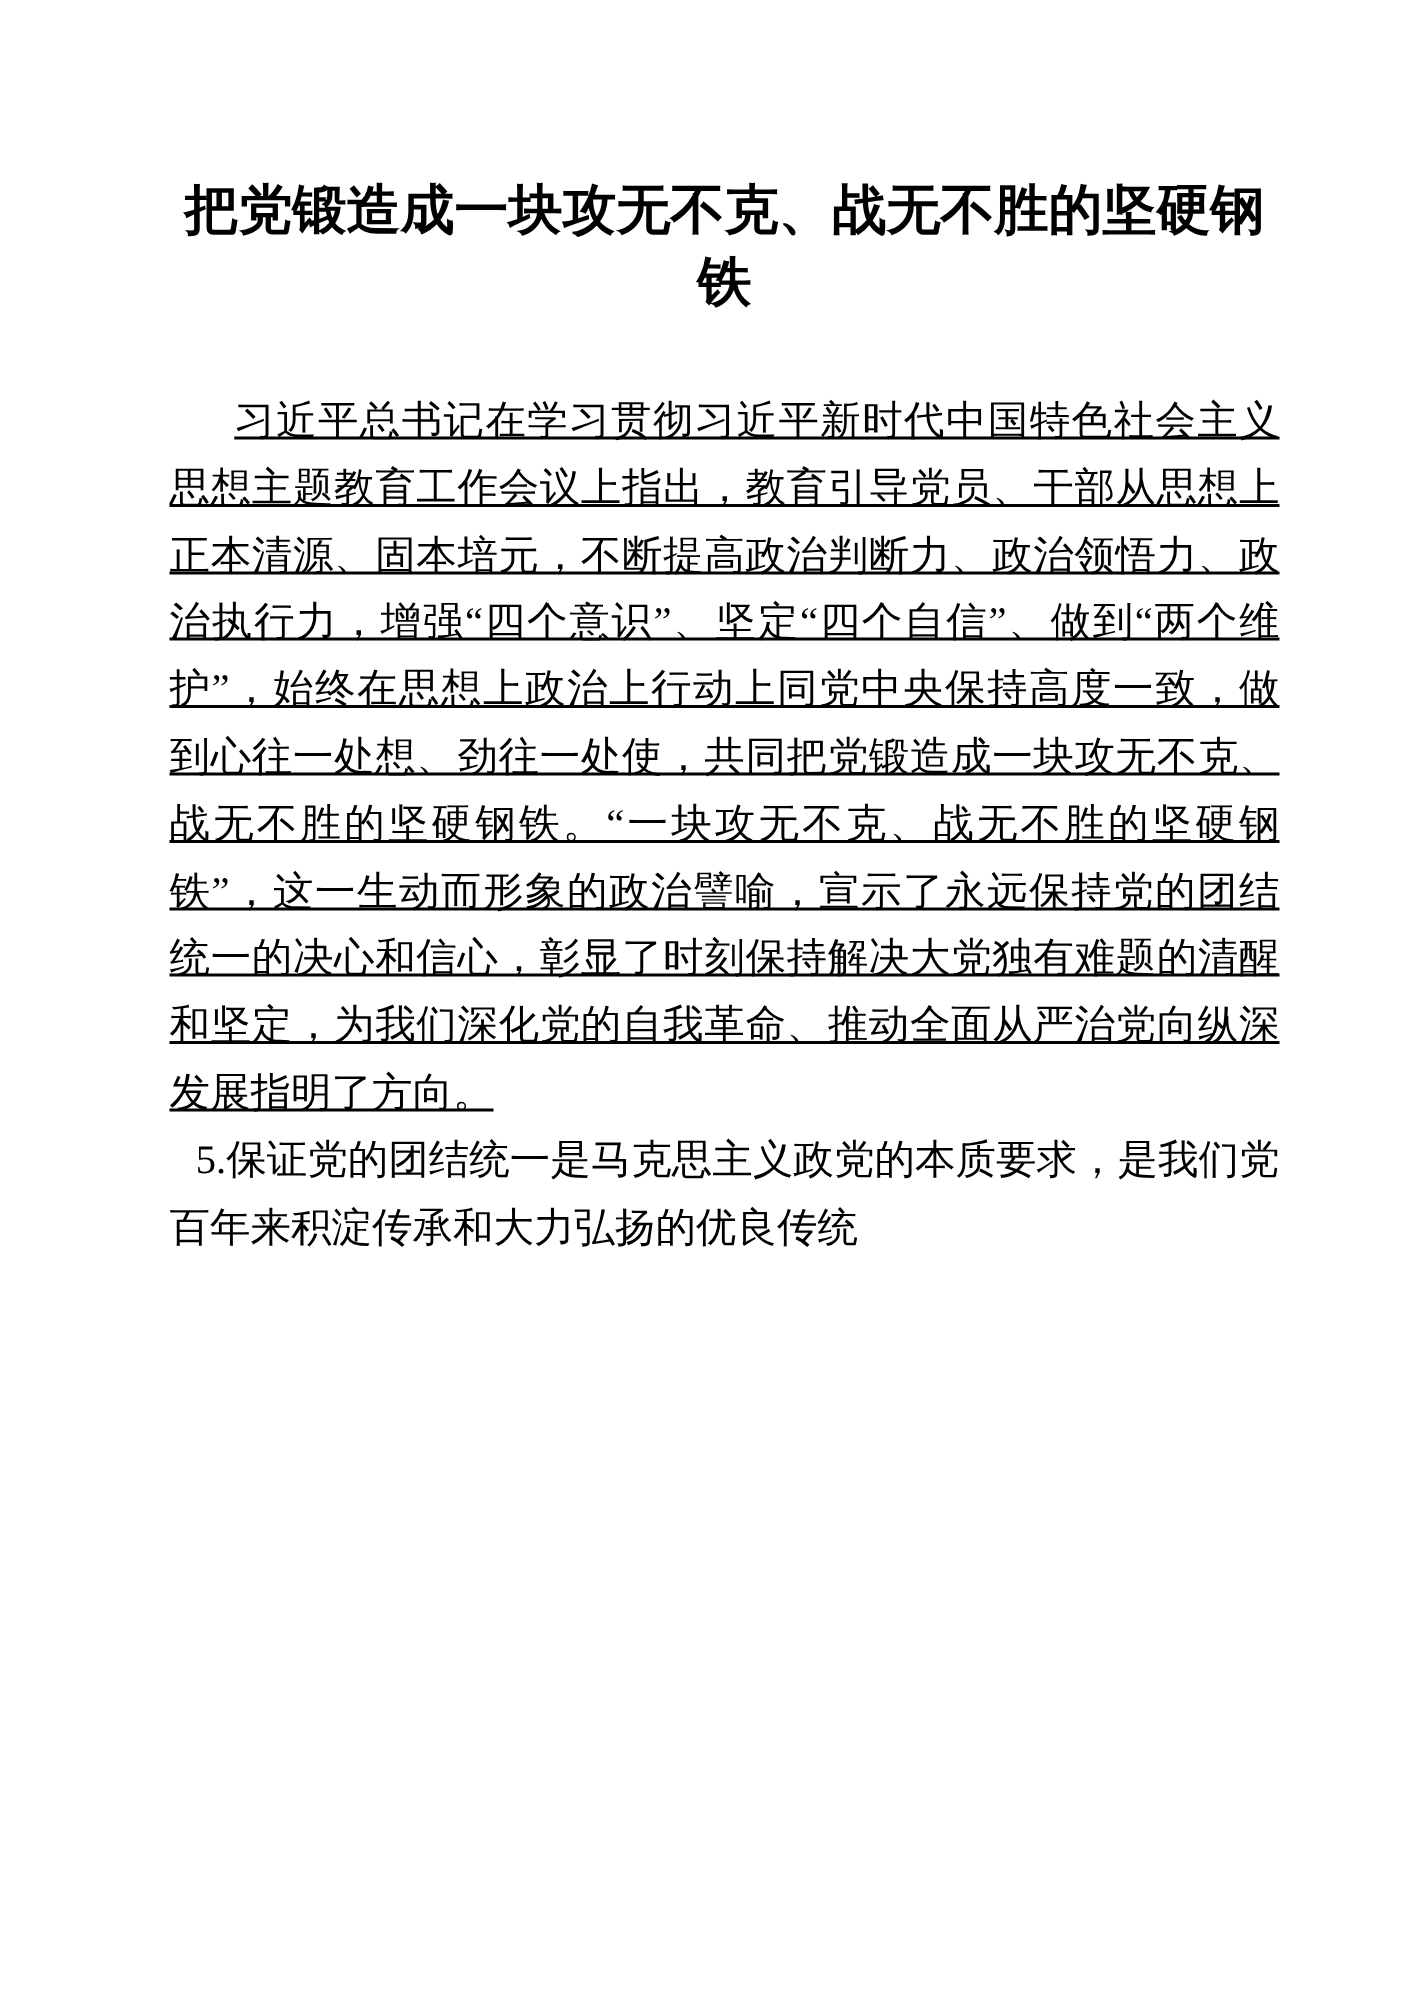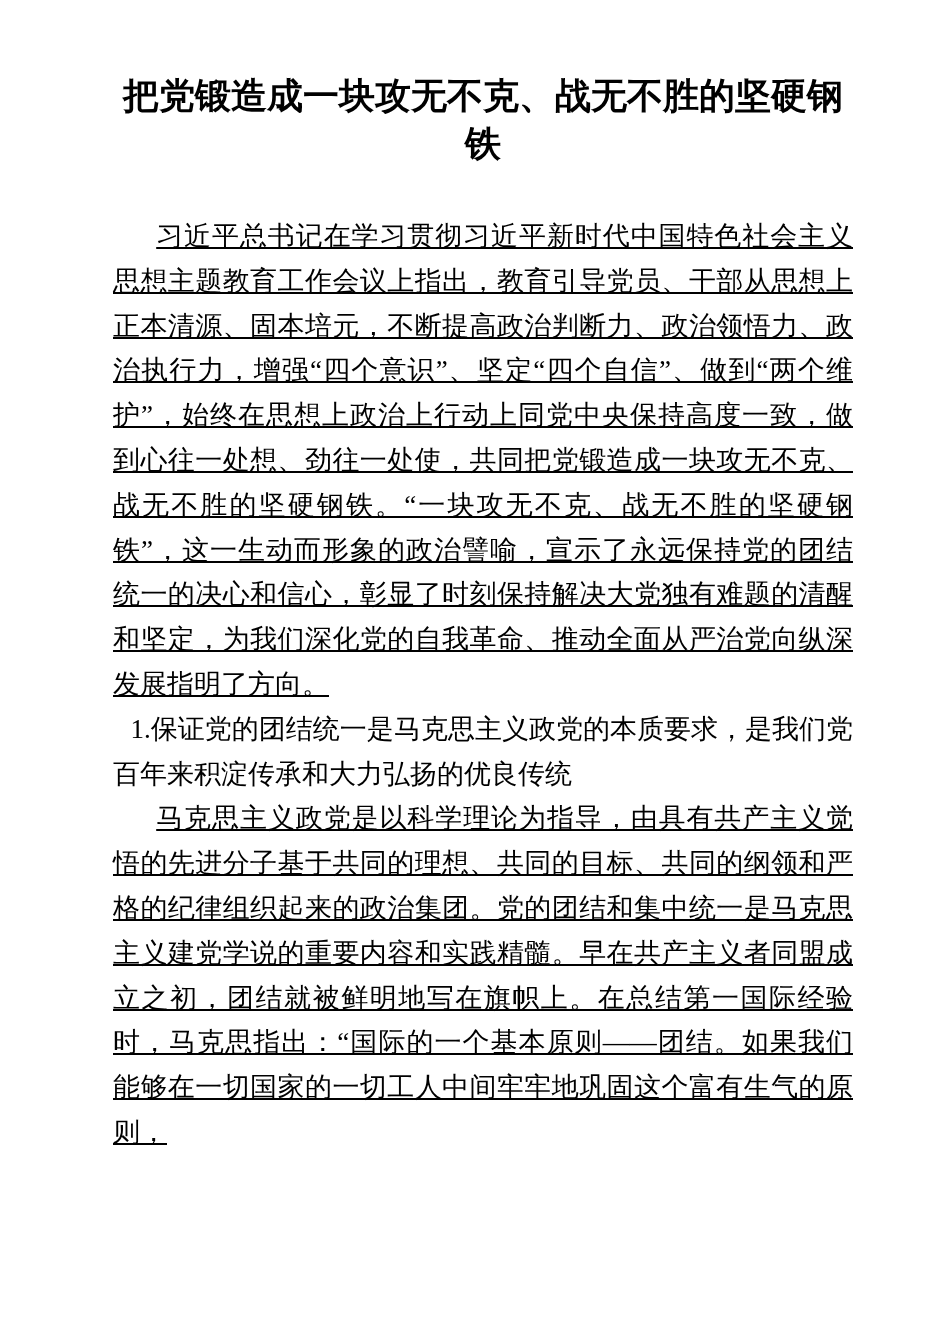--- a/index.html
+++ b/index.html
@@ -16,21 +16,21 @@
     color: #000000;
     font-family: "Liberation Serif", "DejaVu Serif", serif;
     overflow: hidden;
   }
   .content {
     margin-left: 113px;
     width: 740px;
   }
   .doc-title {
     margin: 0;
-    padding-top: 72px;
+    padding-top: 116px;
     font-size: 36px;
     line-height: 48px;
     font-weight: bold;
     text-align: center;
     letter-spacing: 0;
   }
   .doc-body {
     margin-top: 46px;
   }
   .doc-body p {
@@ -50,17 +50,16 @@
   }
 </style>
 </head>
 <body>
 
 <div class="page">
   <div class="content">
     <h1 class="doc-title">把党锻造成一块攻无不克、战无不胜的坚硬钢铁</h1>
     <div class="doc-body">
       <p class="para">习近平总书记在学习贯彻习近平新时代中国特色社会主义思想主题教育工作会议上指出，教育引导党员、干部从思想上正本清源、固本培元，不断提高政治判断力、政治领悟力、政治执行力，增强“四个意识”、坚定“四个自信”、做到“两个维护”，始终在思想上政治上行动上同党中央保持高度一致，做到心往一处想、劲往一处使，共同把党锻造成一块攻无不克、战无不胜的坚硬钢铁。“一块攻无不克、战无不胜的坚硬钢铁”，这一生动而形象的政治譬喻，宣示了永远保持党的团结统一的决心和信心，彰显了时刻保持解决大党独有难题的清醒和坚定，为我们深化党的自我革命、推动全面从严治党向纵深发展指明了方向。</p>
-      <p class="heading">1.保证党的团结统一是马克思主义政党的本质要求，是我们党百年来积淀传承和大力弘扬的优良传统</p>
-      <p class="para">马克思主义政党是以科学理论为指导，由具有共产主义觉悟的先进分子基于共同的理想、共同的目标、共同的纲领和严格的纪律组织起来的政治集团。党的团结和集中统一是马克思主义建党学说的重要内容和实践精髓。早在共产主义者同盟成立之初，团结就被鲜明地写在旗帜上。在总结第一国际经验时，马克思指出：“国际的一个基本原则——团结。如果我们能够在一切国家的一切工人中间牢牢地巩固这个富有生气的原则，</p>
+      <p class="heading">5.保证党的团结统一是马克思主义政党的本质要求，是我们党百年来积淀传承和大力弘扬的优良传统</p>
     </div>
   </div>
 </div>
 
 </body></html>

